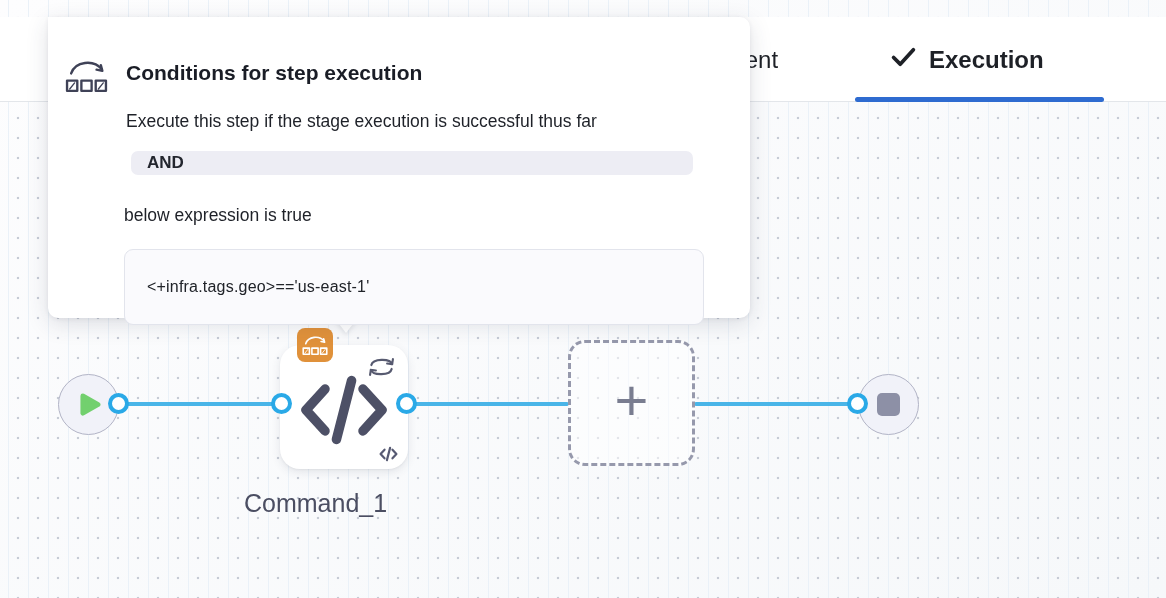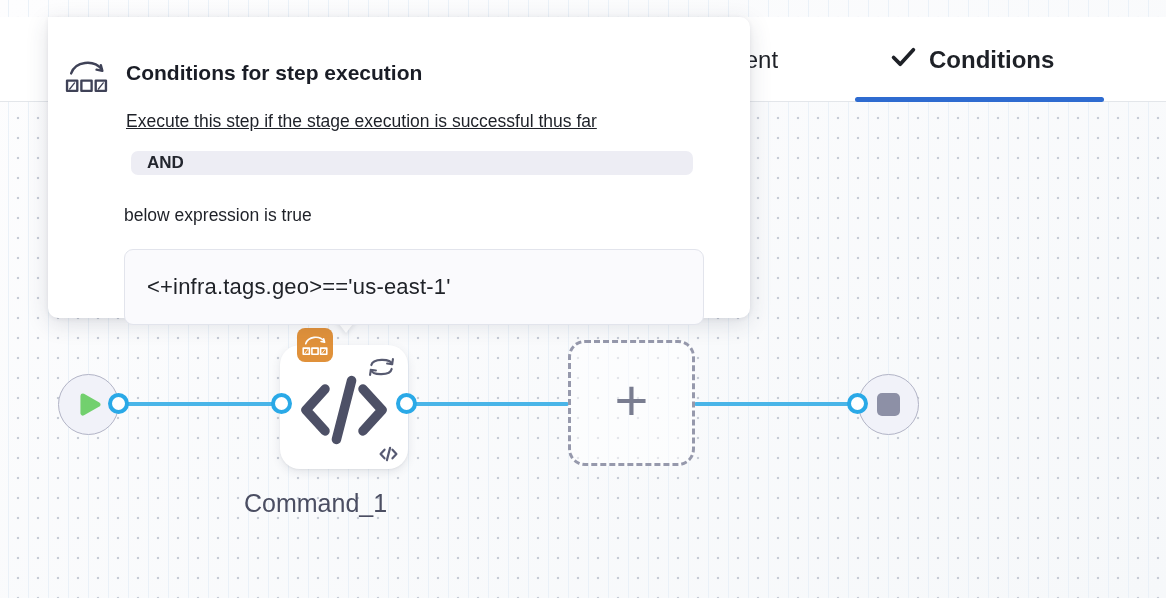--- a/index.html
+++ b/index.html
@@ -87,50 +87,50 @@
     margin-left:48px;
   }
   .popover-caret{
     position:absolute; left:333px; top:316px; width:0; height:0; z-index:9;
     border-left:13px solid transparent; border-right:13px solid transparent;
     border-top:17px solid #ffffff;
     filter:drop-shadow(0 3px 2px rgba(50,55,80,.10));
   }
   .pop-icon{ position:absolute; left:17px; top:41px; }
   .pop-title{ position:absolute; left:78px; top:44px; font-size:21px; font-weight:700; color:#1a1d26; }
-  .pop-line1{ position:absolute; left:78px; top:94px; font-size:17.5px; color:#1e2128;text-decoration:underline; }
+  .pop-line1{ position:absolute; left:78px; top:94px; font-size:17.5px; color:#1e2128; }
   .pop-pill{
     position:absolute; left:83px; top:134px; width:562px; height:24px;
     background:#ededf4; border-radius:7px; display:flex; align-items:center;
     padding-left:16px; font-size:17px; font-weight:700; color:#23262e;
   }
   .pop-line2{ position:absolute; left:76px; top:188px; font-size:17.5px; color:#1e2128; }
   .pop-expr{
     position:absolute; left:76px; top:232px; width:580px; height:76px;
     background:#fafafd; border:1px solid #e2e4ec; border-radius:9px;
     display:flex; align-items:center; padding-left:22px;
-    font-size:22px; color:#202329; letter-spacing:.2px;
+    font-size:16px; color:#202329; letter-spacing:.2px;
   }
 </style>
 </head>
 <body>
 
 <div class="screen">
 
   <div class="tabbar">
     <div class="tab tab-env">
       <span>ronment</span>
     </div>
     <div class="tab tab-exec">
       <span>
         <svg width="27" height="22" viewBox="0 0 24 20">
             <path d="M3 10.5 L9 16.5 L21 3.5" fill="none" stroke="#1e2127" stroke-width="3.4" stroke-linecap="round" stroke-linejoin="round"></path>
           </svg>
       </span>
-      <span>Conditions</span>
+      <span>Execution</span>
     </div>
     <div class="tab-underline"></div>
   </div>
 
   <div class="edge edge1"></div>
   <div class="edge edge2"></div>
   <div class="edge edge3"></div>
 
   <div class="node-circle start-node">
     <svg width="23" height="25" viewBox="0 0 24 26">

